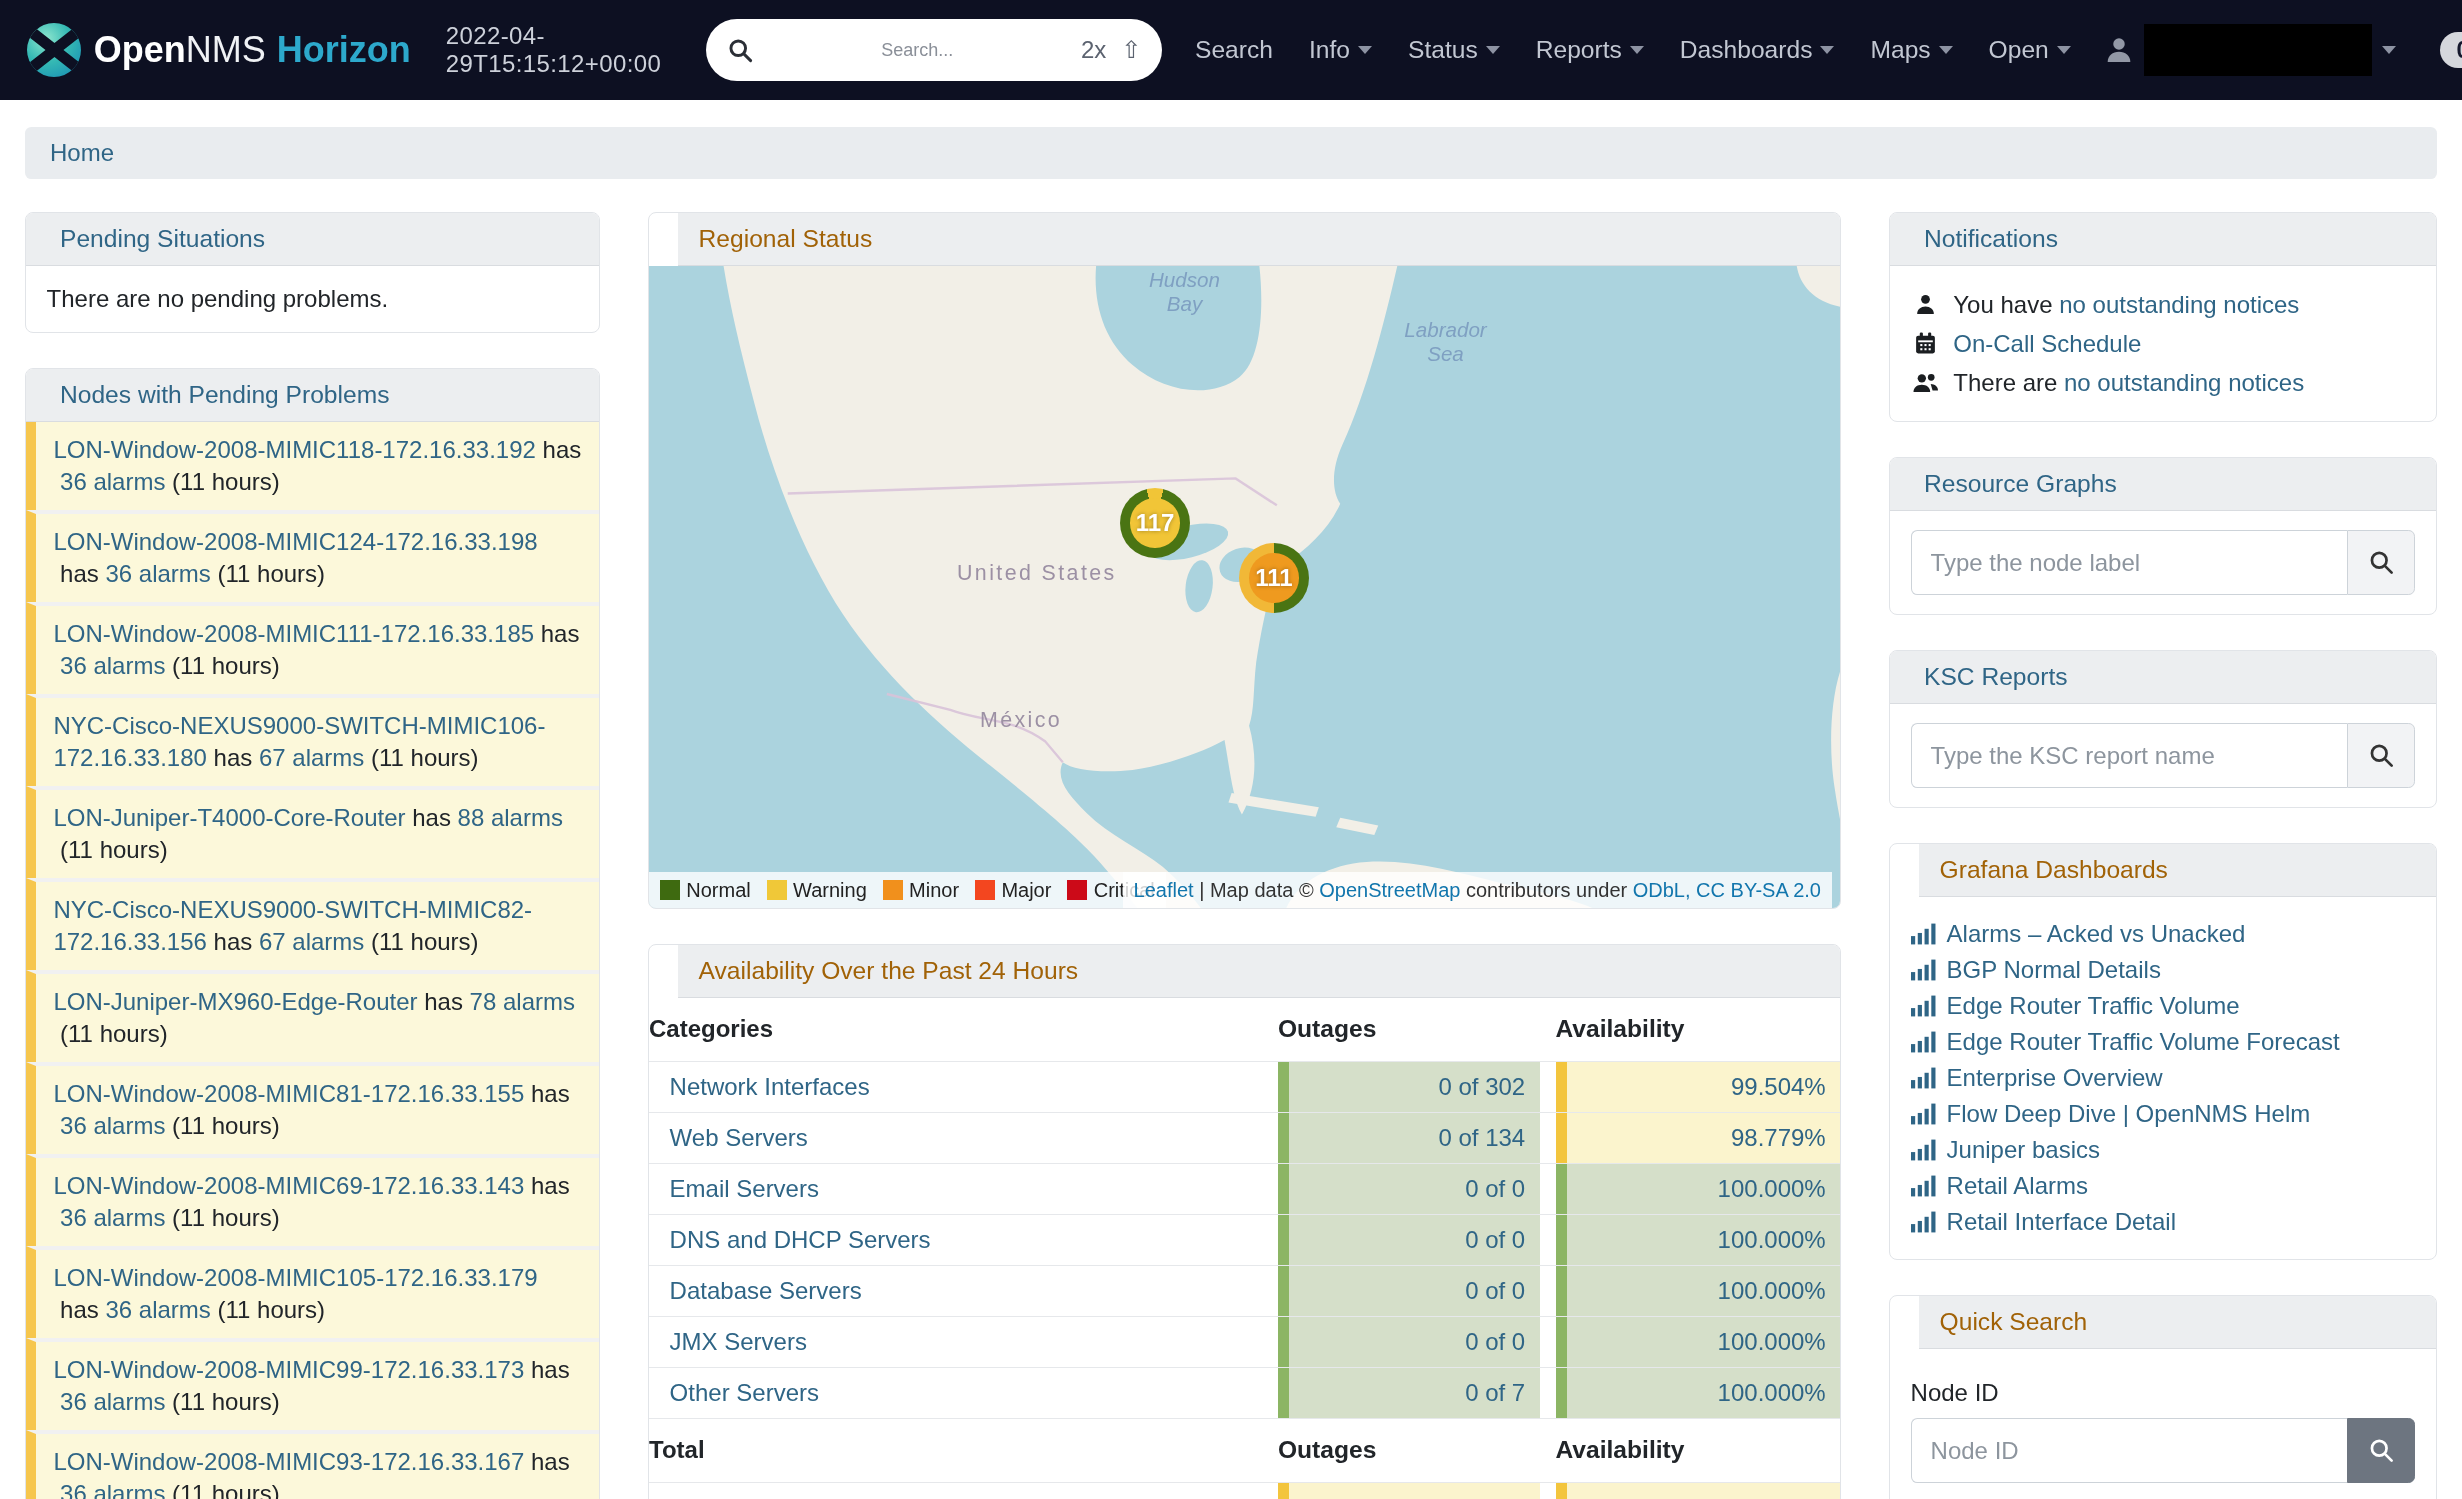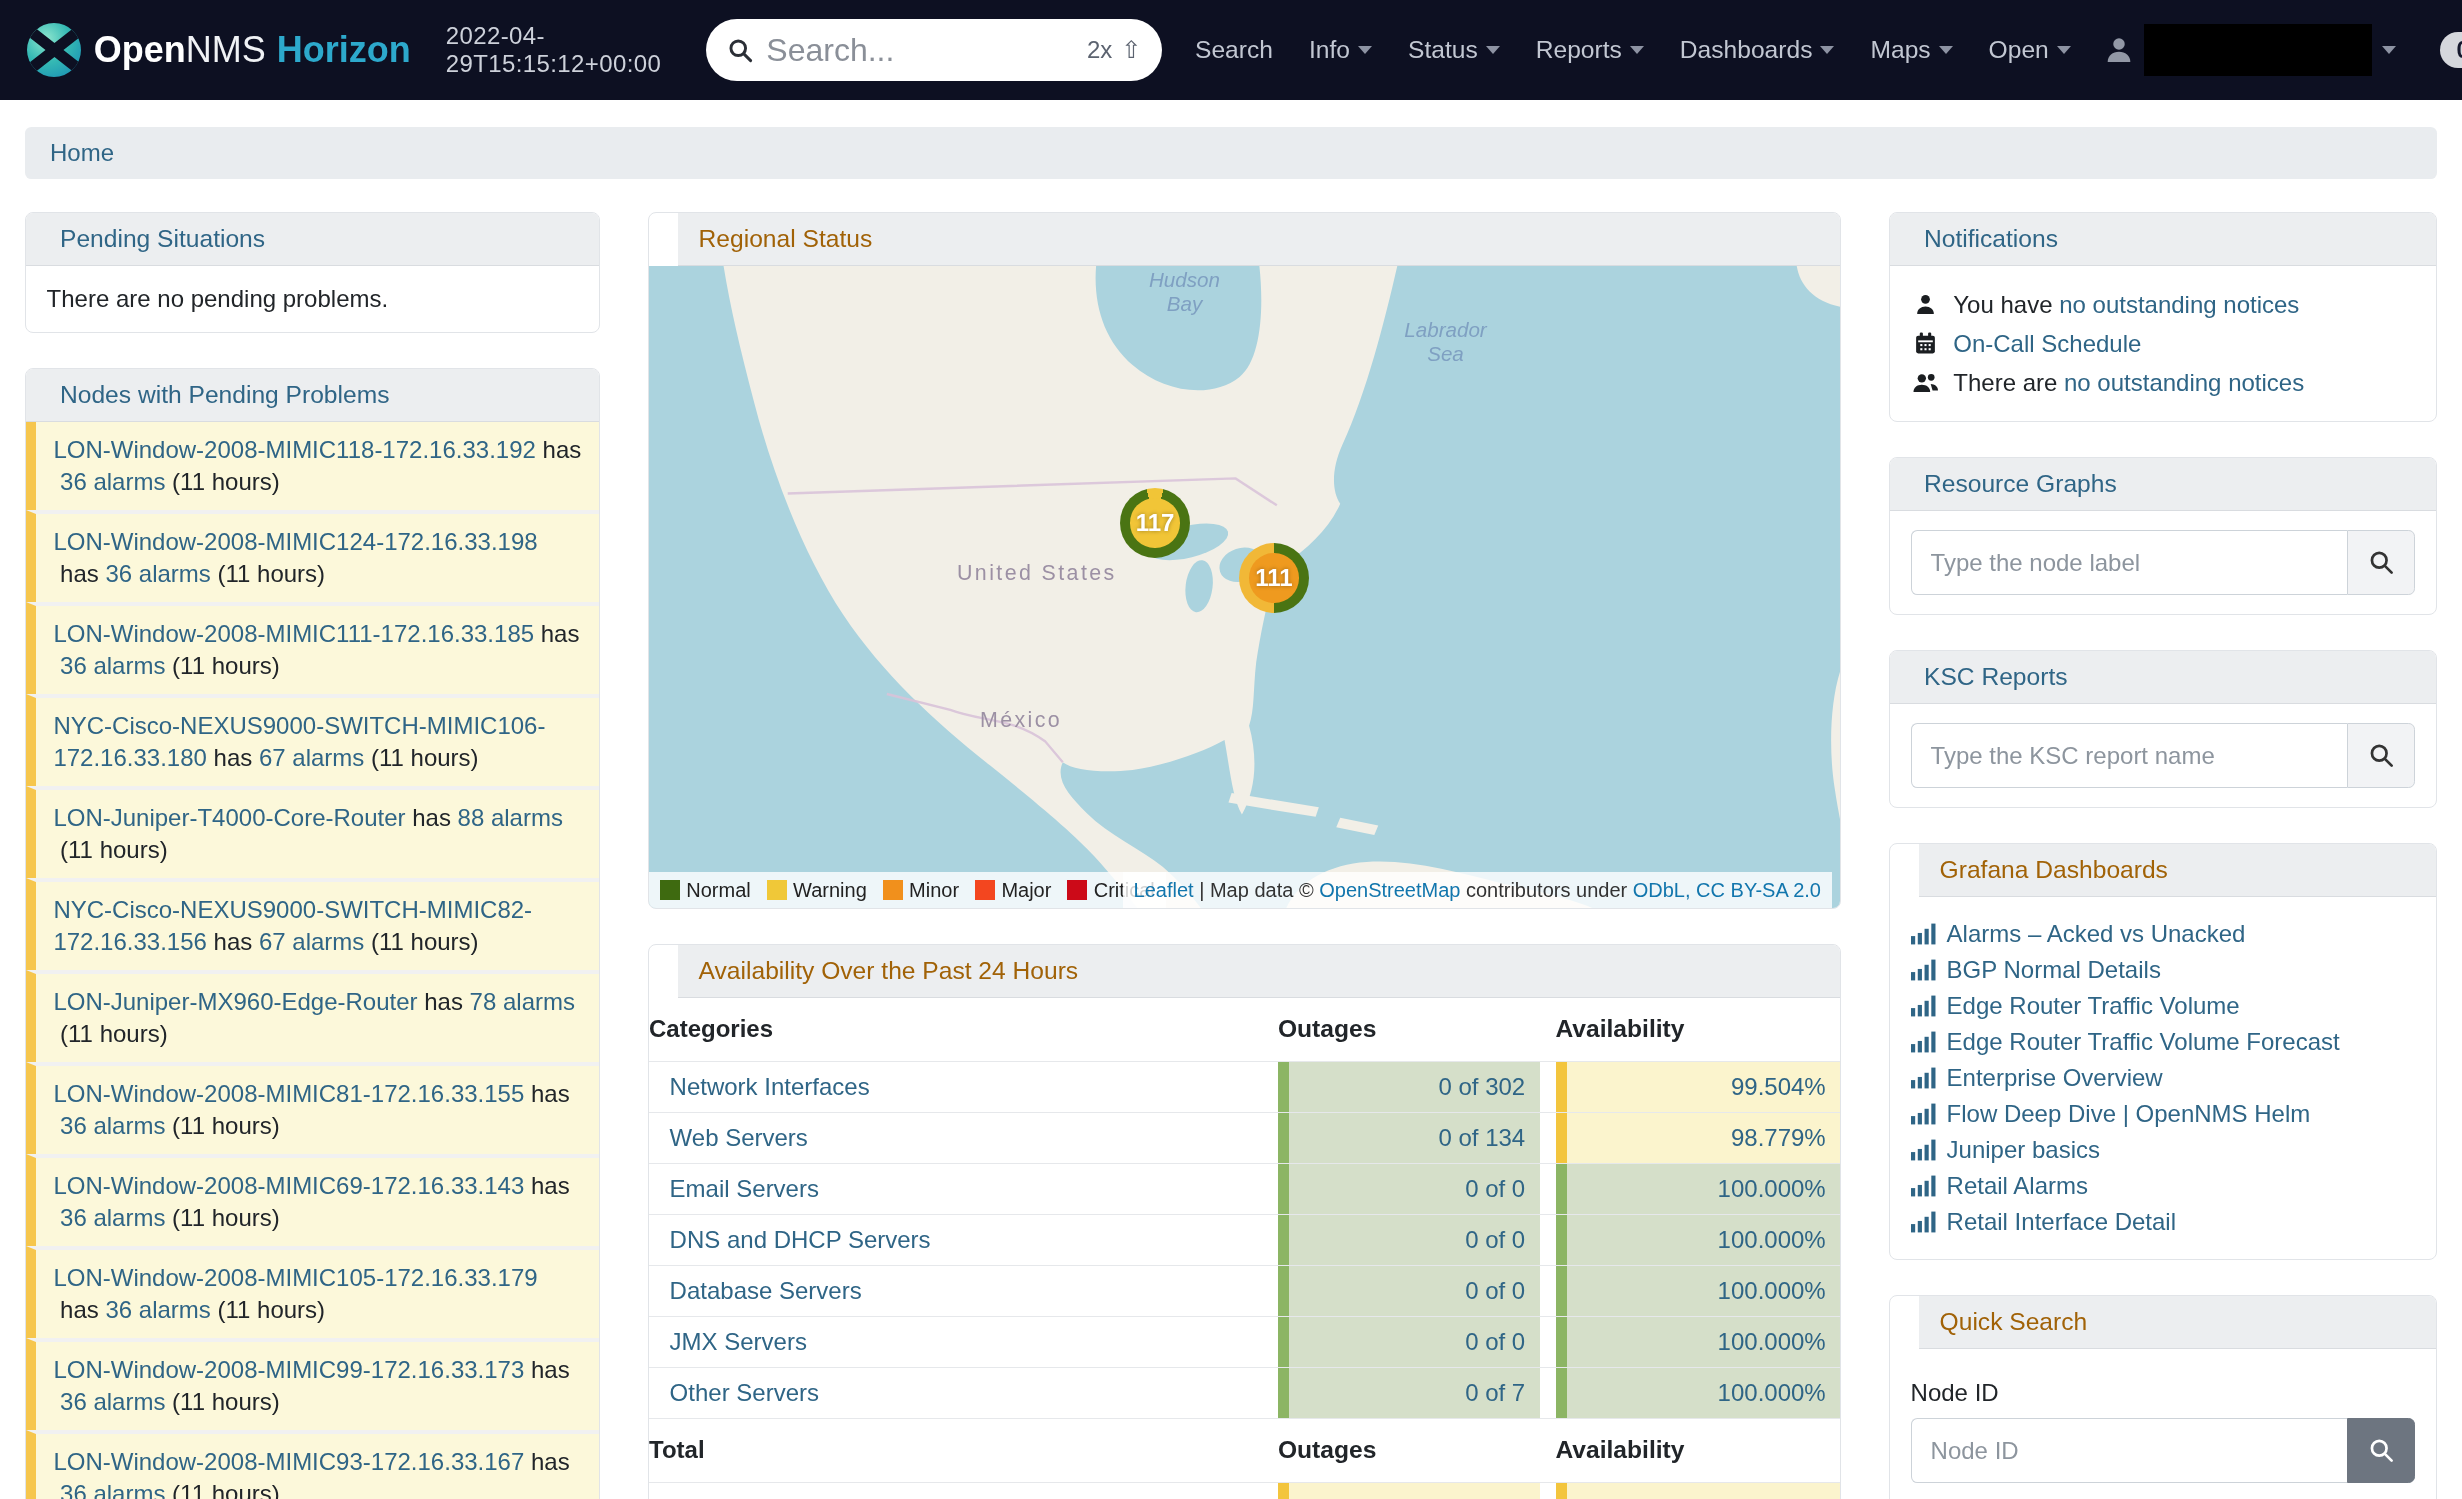--- a/index.html
+++ b/index.html
@@ -19,24 +19,24 @@
   .brand-mark:before { transform:translateY(-50%) rotate(38deg); }
   .brand-mark:after  { transform:translateY(-50%) rotate(-38deg); }
   .brand-open { font-size:36px; font-weight:800; color:#fff; }
   .brand-nms  { font-size:36px; font-weight:300; color:#f0f2f5; }
   .brand-horizon { font-size:36px; font-weight:800; color:#2da9cc; margin-left:11px; }
   .nav-timestamp { color:#cdd1da; font-size:24px; margin-left:35px; letter-spacing:0.4px; }
   .bell-slash { margin-left:12.7px; width:33px; height:33px; }
   .search-pill { margin-left:32px; width:456px; height:62px; background:#fff; border-radius:31px;
     display:flex; align-items:center; padding:0 20.6px; gap:12.7px; flex-shrink:0; }
   .search-pill svg { flex-shrink:0; }
-  .search-pill input { border:none; outline:none; flex:1; font-size:32px; color:#444; min-width:0;
-    font-family:"Liberation Sans", sans-serif; }
+  .search-pill input { border:none; outline:none; flex:1; font-size:18px; color:#444; min-width:0;
+    font-family:"Liberation Sans", sans-serif;text-align:center; }
   .search-pill input::placeholder { color:#8a8f98; }
-  .pill-hint { color:#5c6370; font-size:24px; white-space:nowrap; display:flex; align-items:center; gap:9px; }
+  .pill-hint { color:#5c6370; font-size:24px; white-space:nowrap; display:flex; align-items:center; gap:15px; }
   .nav-menu { display:flex; align-items:center; margin-left:33px; gap:36px; }
   .nav-item { color:#c2c7d2; font-size:24.6px; display:flex; align-items:center; gap:8px; cursor:pointer; white-space:nowrap; }
   .caret { width:0; height:0; border-left:7.1px solid transparent; border-right:7.1px solid transparent;
     border-top:8.7px solid #8d93a3; display:inline-block; }
   .nav-user { display:flex; align-items:center; margin-left:32px; gap:9.5px; }
   .user-icon { color:#9298a6; }
   .redacted { width:228px; height:52px; background:#000; }
   .nav-badges { display:flex; align-items:center; gap:9.5px; margin-left:44px; }
   .badge-pill { min-width:46px; height:36px; padding:0 12.7px; background:#d5d7dc; color:#14172c;
     border-radius:18px; font-size:23px; font-weight:bold; display:flex; align-items:center; justify-content:center; }

